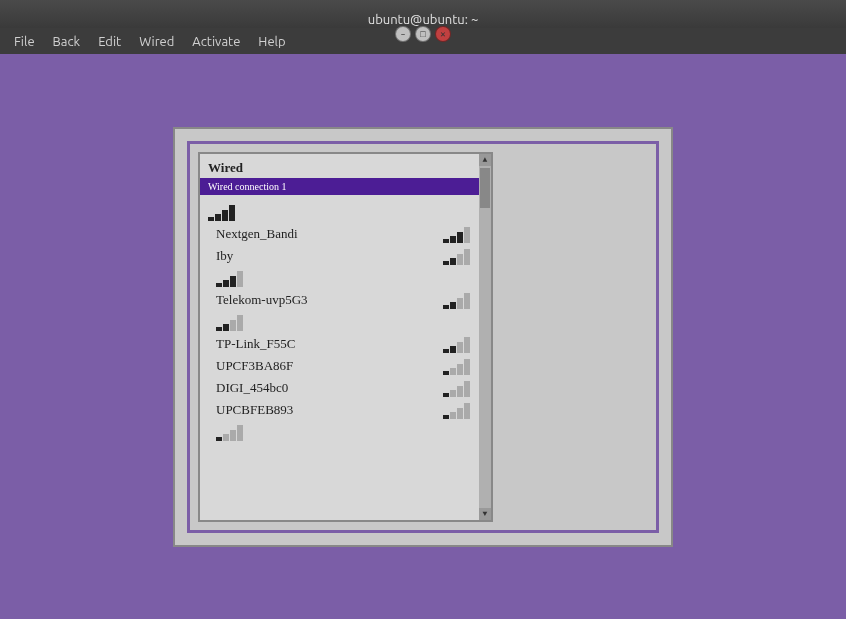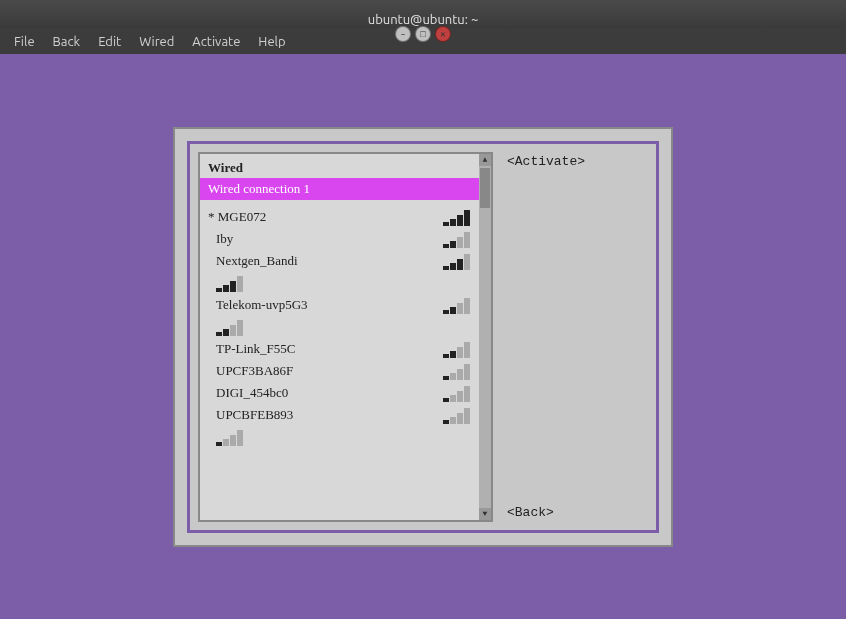--- a/index.html
+++ b/index.html
@@ -118,24 +118,24 @@
     }
 
     .section-header {
       padding: 2px 8px;
       color: #222;
       font-weight: bold;
       font-size: 13px;
     }
 
     .selected-item {
-      background: #d946ef;
+      background: #4c1d95;
       color: white;
       padding: 3px 8px;
-      font-size: 13px;
+      font-size: 10px;
     }
 
     .spacer { height: 6px; }
 
     .wifi-header {
       padding: 2px 8px;
       color: #222;
       font-size: 13px;
     }
 
@@ -251,45 +251,44 @@
 
         <div class="network-list-box">
           <div class="list-content">
 
             <div class="section-header">Wired</div>
             <div class="selected-item">Wired connection 1</div>
             <div class="spacer"></div>
 
 
             <div class="network-item starred">
-              <span class="network-name">* MGE072</span>
               <div class="signal-bars">
                 <div class="bar b1"></div>
                 <div class="bar b2"></div>
                 <div class="bar b3"></div>
                 <div class="bar b4"></div>
               </div>
             </div>
 
             <div class="network-item">
+              <span class="network-name">Nextgen_Bandi</span>
+              <div class="signal-bars">
+                <div class="bar b1"></div>
+                <div class="bar b2"></div>
+                <div class="bar b3"></div>
+                <div class="bar b4 empty"></div>
+              </div>
+            </div>
+
+            <div class="network-item">
               <span class="network-name">Iby</span>
               <div class="signal-bars">
                 <div class="bar b1"></div>
                 <div class="bar b2"></div>
                 <div class="bar b3 empty"></div>
-                <div class="bar b4 empty"></div>
-              </div>
-            </div>
-
-            <div class="network-item">
-              <span class="network-name">Nextgen_Bandi</span>
-              <div class="signal-bars">
-                <div class="bar b1"></div>
-                <div class="bar b2"></div>
-                <div class="bar b3"></div>
                 <div class="bar b4 empty"></div>
               </div>
             </div>
 
             <div class="network-item">
               <div class="signal-bars">
                 <div class="bar b1"></div>
                 <div class="bar b2"></div>
                 <div class="bar b3"></div>
                 <div class="bar b4 empty"></div>
@@ -368,22 +367,18 @@
           </div>
 
           <div class="scrollbar">
             <div class="scroll-arrow">▲</div>
             <div class="scroll-thumb"></div>
             <div style="flex:1"></div>
             <div class="scroll-arrow">▼</div>
           </div>
         </div>
 
-        <div class="side-buttons">
-          <div class="side-btn">&lt;Activate&gt;</div>
-          <div class="side-btn">&lt;Back&gt;</div>
-        </div>
 
       </div>
     </div>
   </div>
 
 </div>
 
 </body></html>

